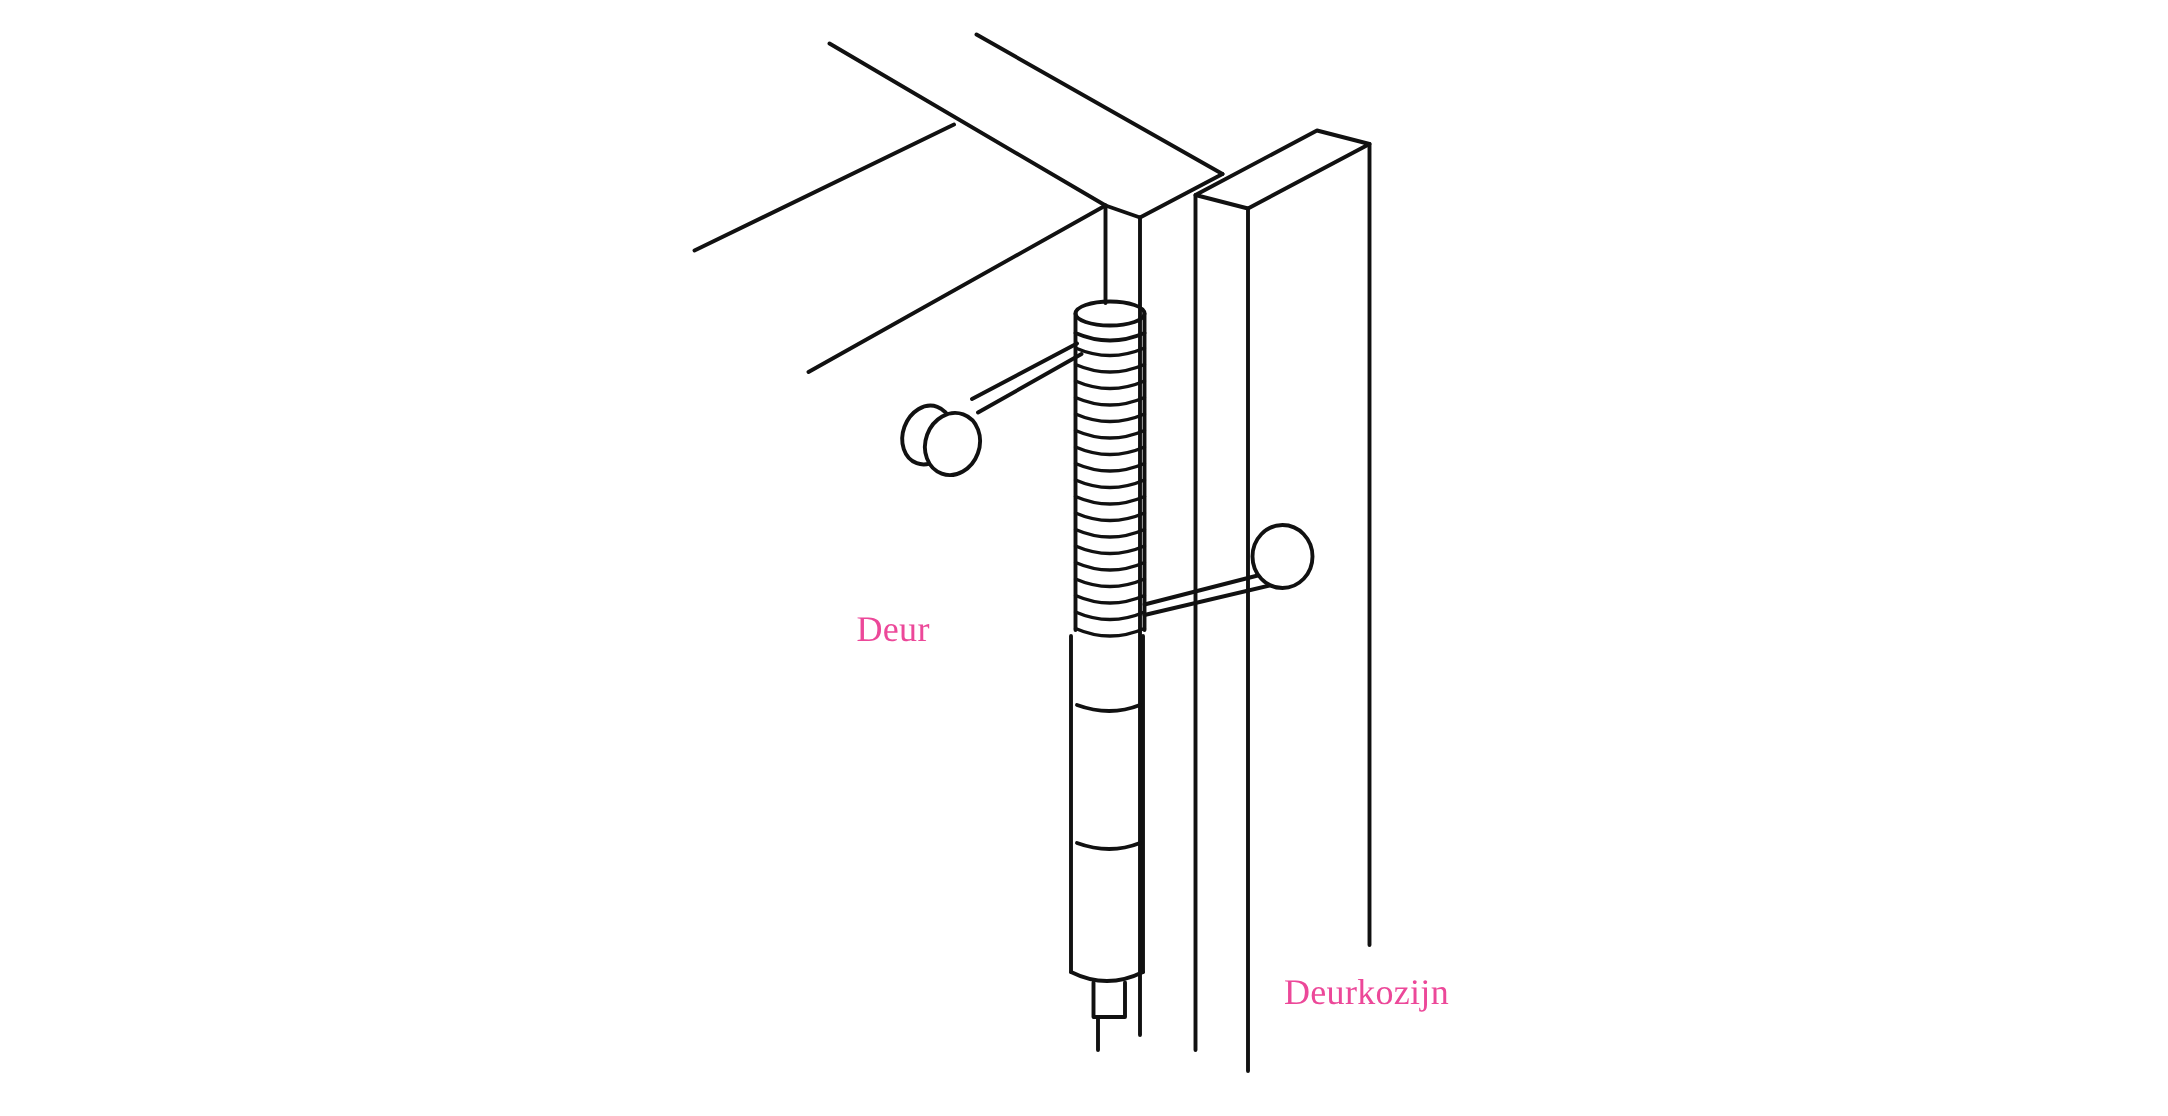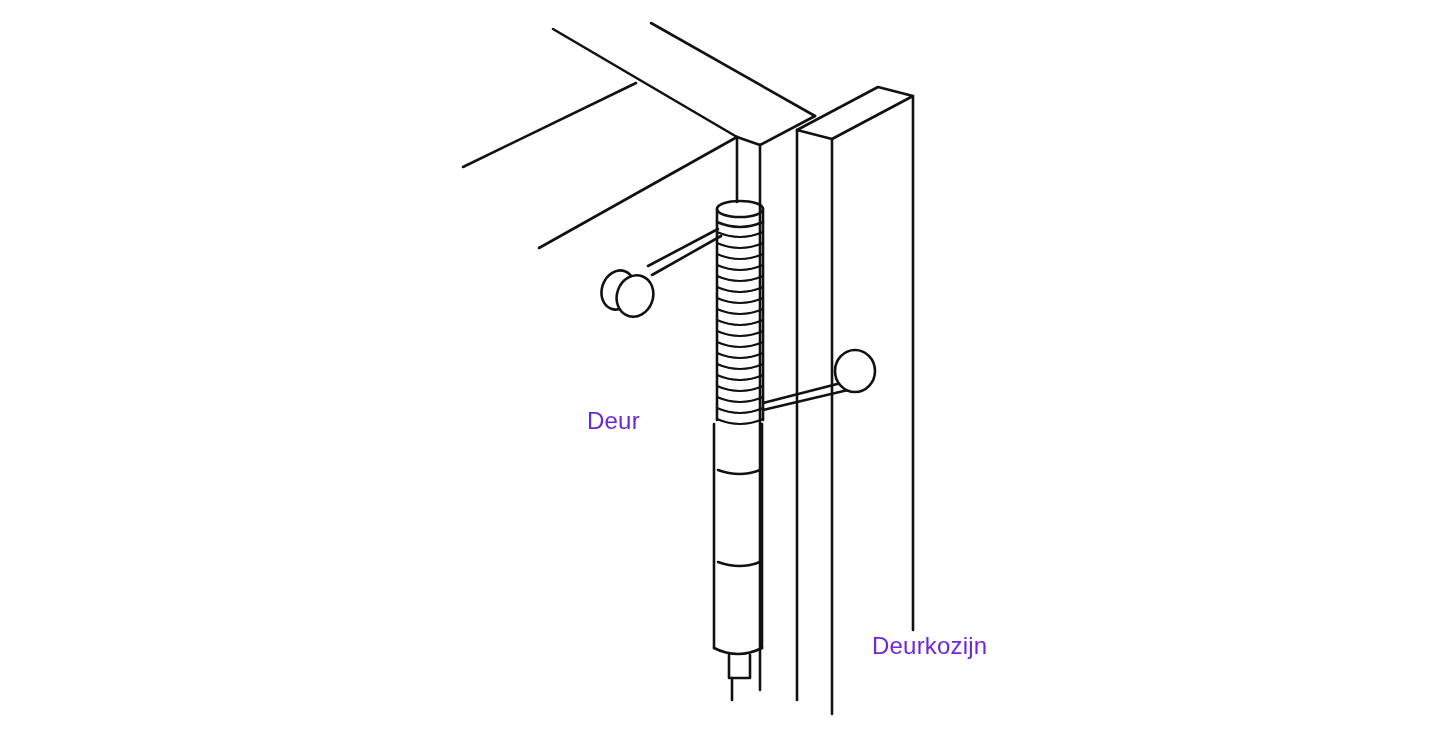--- a/index.html
+++ b/index.html
@@ -1,27 +1,26 @@
 <!DOCTYPE html>
 <html><head>
 <meta charset="utf-8">
 <style>
   html, body { margin: 0; padding: 0; background: #ffffff; }
   body { width: 1445px; height: 744px; position: relative; overflow: hidden; }
   #diagram { position: absolute; left: 0; top: 0; width: 1445px; height: 744px; }
   .lbl {
     position: absolute;
-    font-family: Liberation Sans, sans-serif;
+    font-family: Liberation Serif, serif;
     font-size: 24px;
-    color: #6d28d9;
+    color: #ec4899;
     letter-spacing: 0.2px;
-    margin-left: 16px;
   }
   #lbl-deur { left: 571px; top: 407px; }
-  #lbl-kozijn { left: 856px; top: 632px; }
+  #lbl-kozijn { left: 856px; top: 649px; }
 </style>
 </head>
 <body>
 
 <svg id="diagram" viewBox="0 0 1445 744" xmlns="http://www.w3.org/2000/svg" fill="none" stroke="#111" stroke-width="2.6" stroke-linecap="round" stroke-linejoin="round">
 
   <g>
     <line x1="553" y1="29" x2="737" y2="137"></line>
     <line x1="463" y1="167" x2="636" y2="83"></line>
     <line x1="539" y1="248" x2="737" y2="137"></line>

